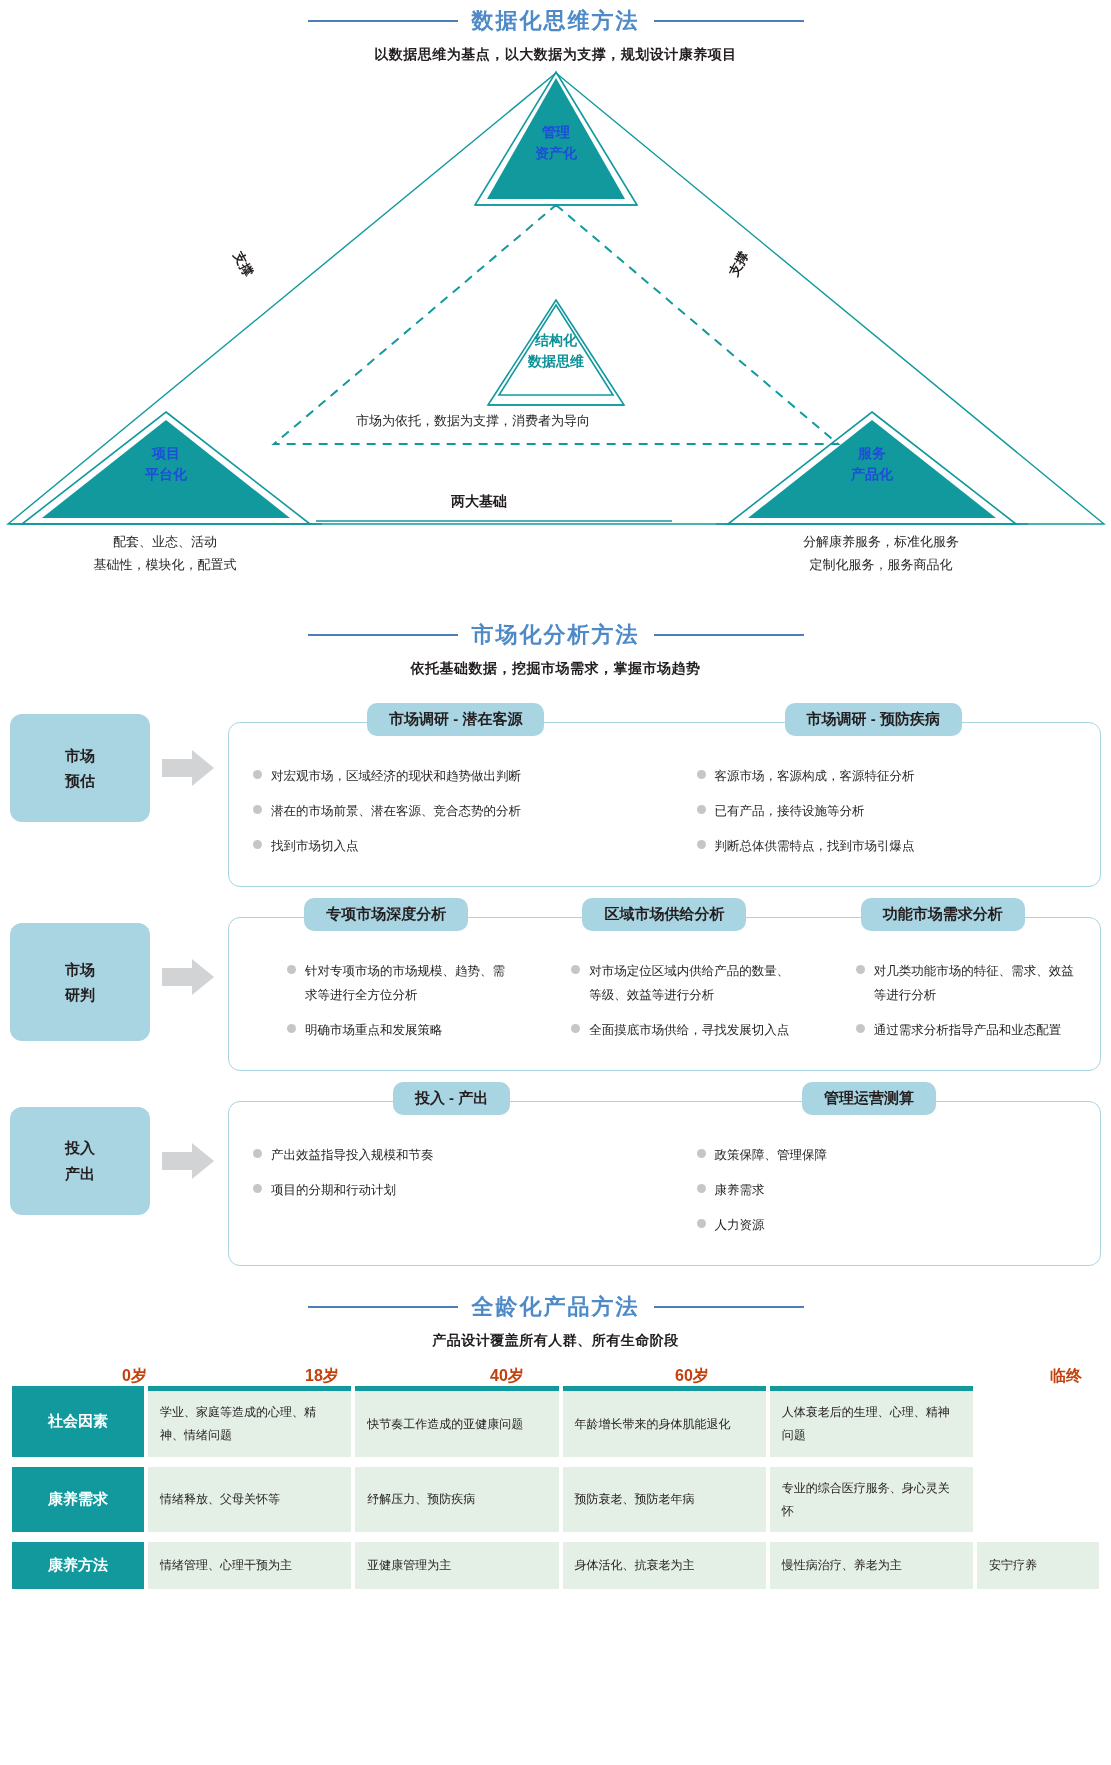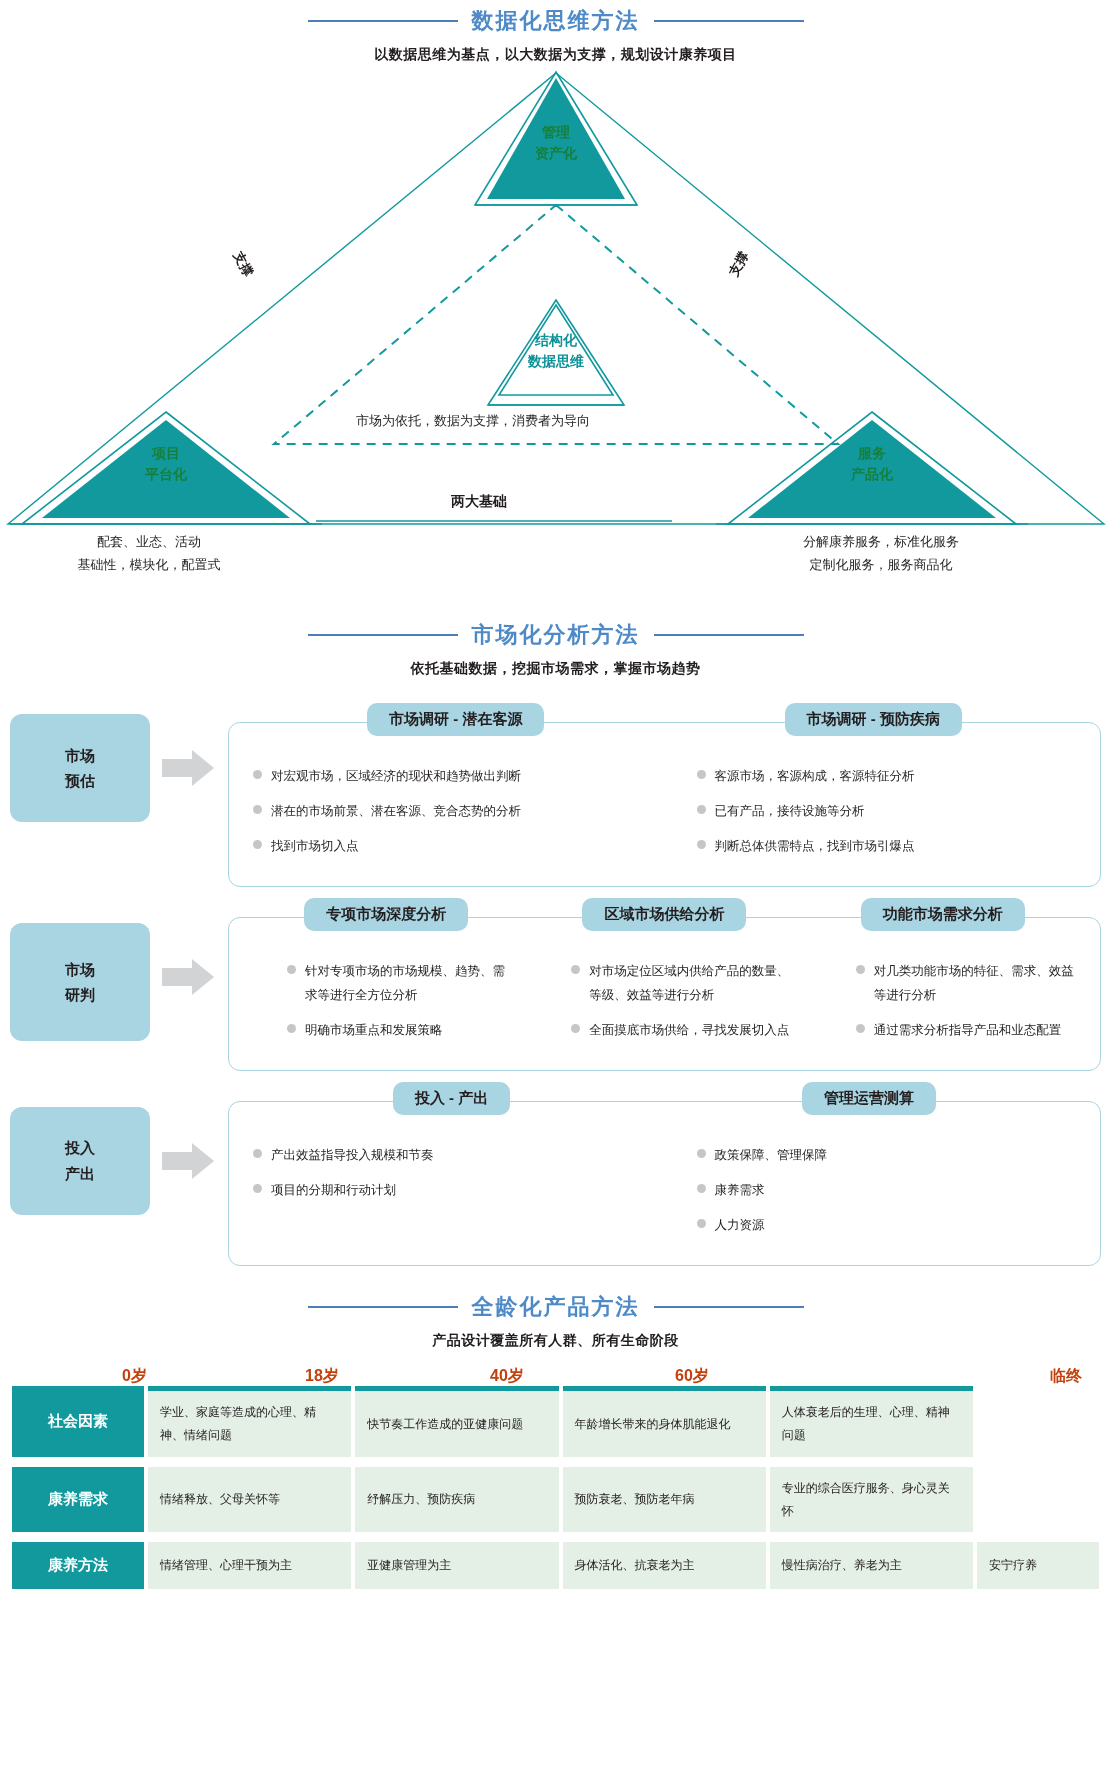--- a/index.html
+++ b/index.html
@@ -27,21 +27,21 @@
   .sec-sub {
     font-size:14px; font-weight:bold; color:#231f20; margin-top:10px;
     letter-spacing:.5px;
   }
 
   
   #triangle-section { position:relative; width:1111px; height:600px; }
   #tri-svg { position:absolute; left:0; top:0; }
   .tri-label {
     position:absolute; text-align:center; line-height:1.5;
-    font-size:14px; font-weight:bold; color:#15803d;
+    font-size:14px; font-weight:bold; color:#1d4ed8;
   }
   .tri-label.teal { color:#0c9298; }
   .rot-left, .rot-right {
     position:absolute; font-size:13px; font-weight:bold; color:#231f20;
   }
   .rot-left  { transform:rotate(62deg); }
   .rot-right { transform:rotate(-62deg); }
   .tri-caption {
     position:absolute; font-size:13px; color:#231f20;
     line-height:1.8; text-align:center; white-space:nowrap;
@@ -168,21 +168,21 @@
     <div>服务</div>
     <div>产品化</div>
   </div>
 
   <div class="rot-left" style="left:230px; top:255px;">支撑</div>
   <div class="rot-right" style="left:726px; top:255px;">支撑</div>
 
   <div class="mid-note" style="left:356px; top:412px;">市场为依托，数据为支撑，消费者为导向</div>
   <div class="base-note" style="left:451px; top:493px;">两大基础</div>
 
-  <div class="tri-caption" style="left:4px; top:530px; width:290px;">
+  <div class="tri-caption" style="left:20px; top:530px; width:290px;">
     <div>配套、业态、活动</div>
     <div>基础性，模块化，配置式</div>
   </div>
 
   <div class="tri-caption" style="left:726px; top:530px; width:310px;">
     <div>分解康养服务，标准化服务</div>
     <div>定制化服务，服务商品化</div>
   </div>
 </div>
 

